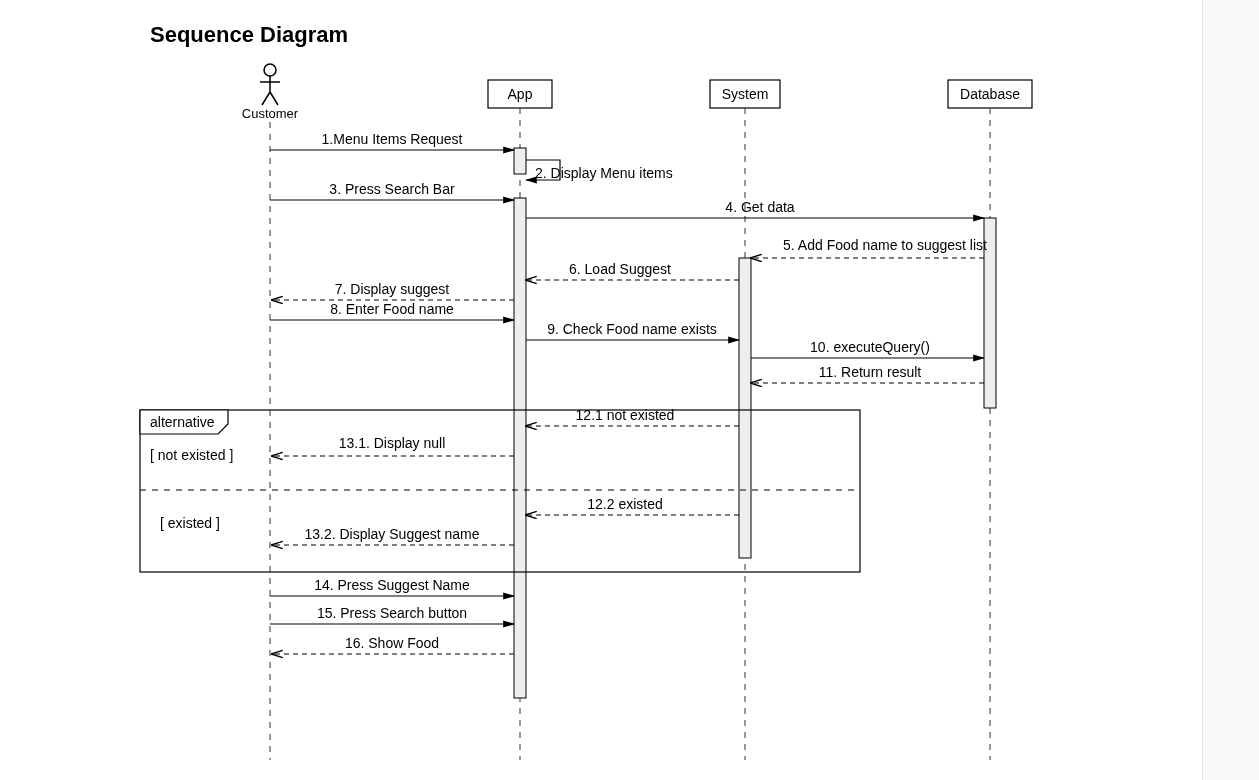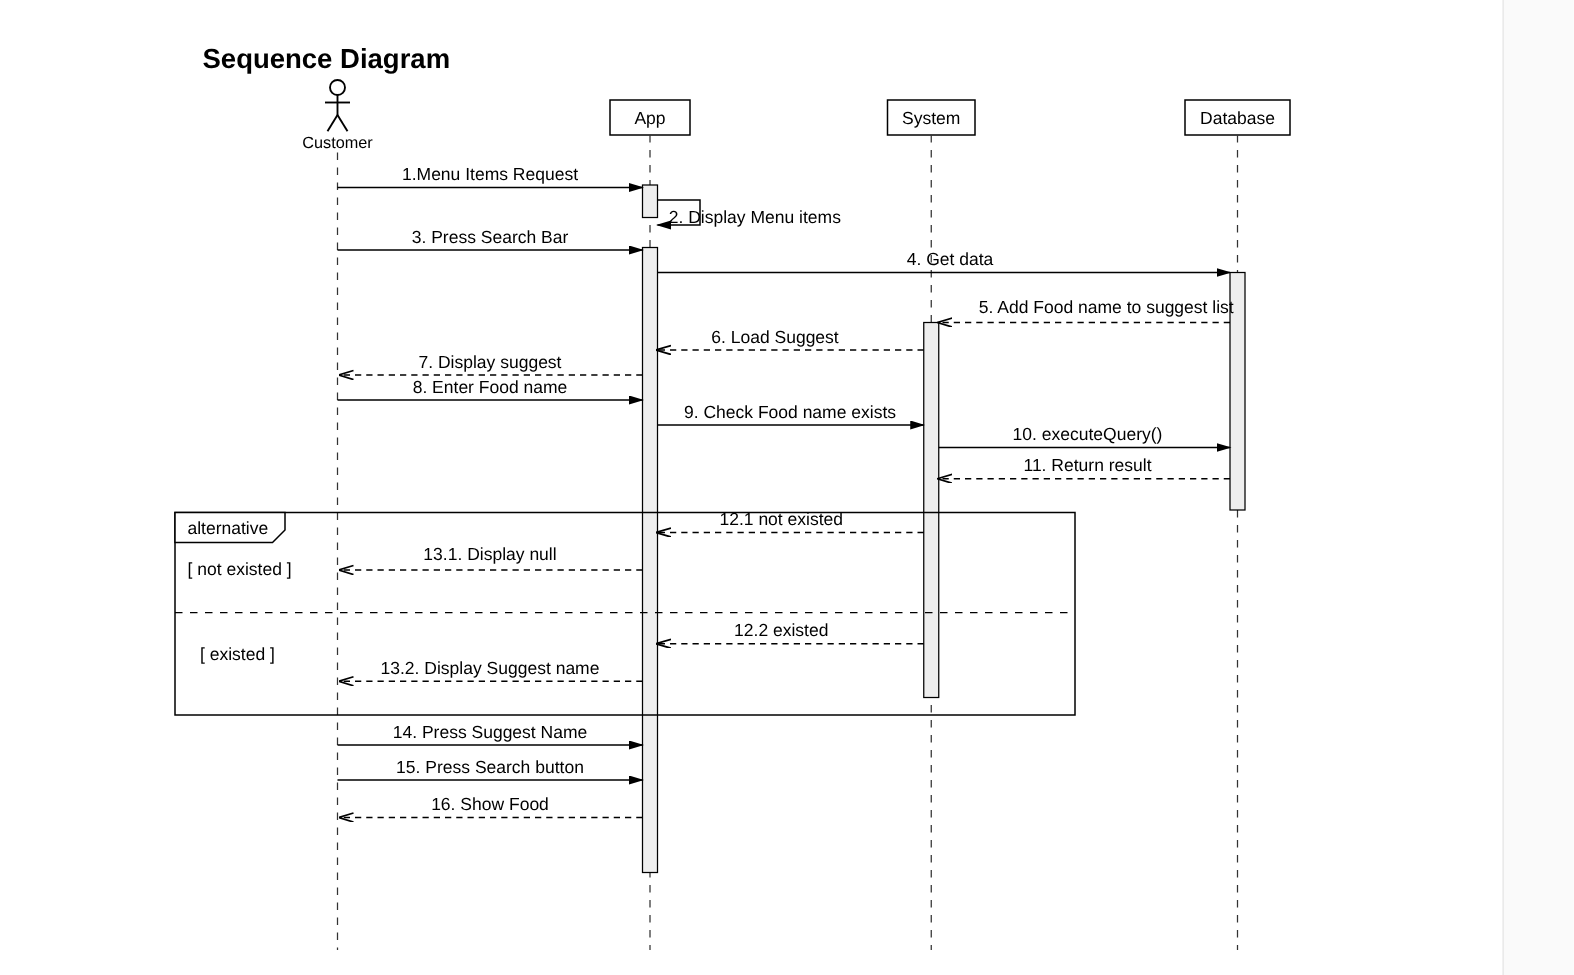--- a/index.html
+++ b/index.html
@@ -22,21 +22,21 @@
     height: 100%;
     border-left: 1px solid #e5e5e5;
     background: #fafafa;
   }
   h1.title {
     position: absolute;
     left: 150px;
     top: 22px;
     font-size: 22px;
     font-weight: 800;
-    margin: 12px;
+    margin: 0;
   }
   svg {
     position: absolute;
     left: 0;
     top: 0;
   }
   text {
     font-family: Arial, Helvetica, sans-serif;
     font-size: 14px;
     fill: #000;

